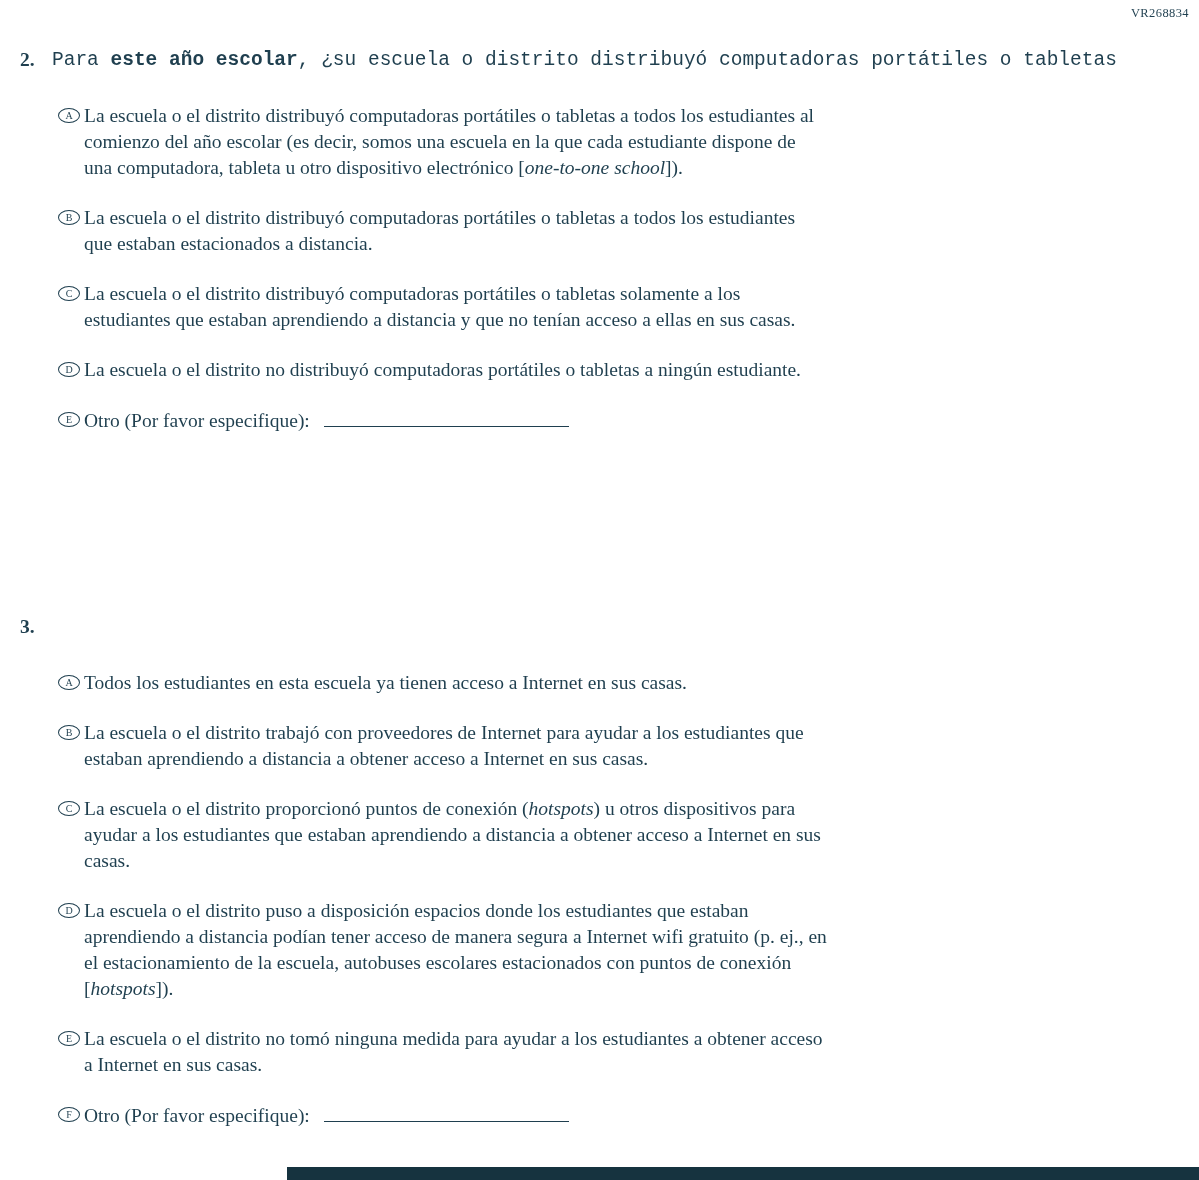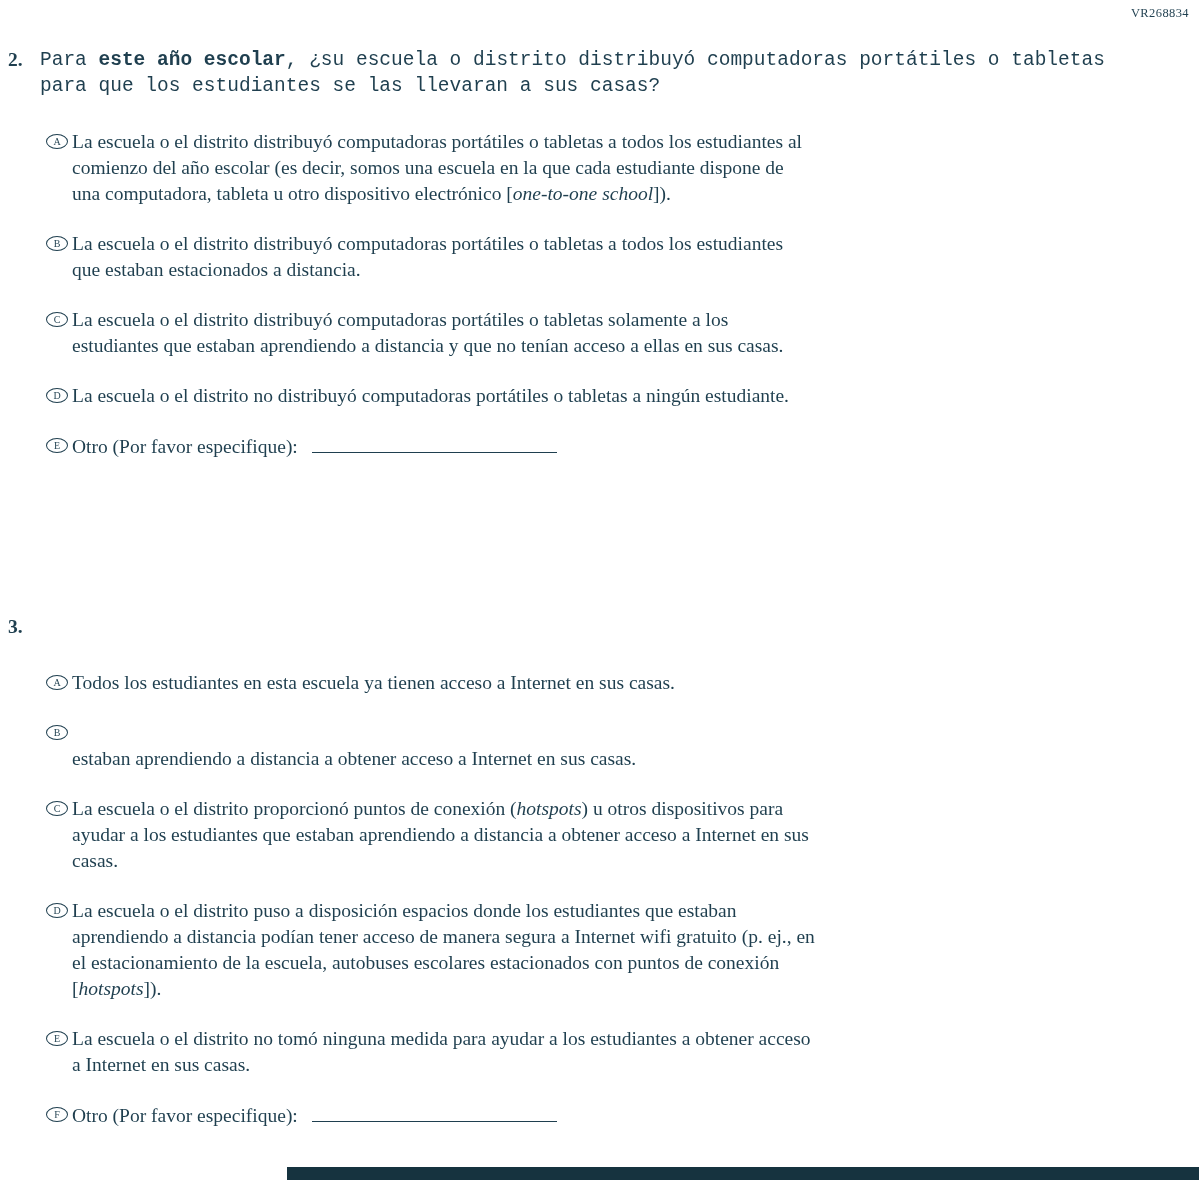--- a/index.html
+++ b/index.html
@@ -8,21 +8,21 @@
     width: 1199px; height: 1180px;
     font-family: "Liberation Serif", "DejaVu Serif", serif;
     color: #1f3f4f;
   }
   .page {
     position: relative;
     width: 1199px; height: 1180px;
     background: #ffffff;
     overflow: hidden;
   }
-  .question-section { position: absolute; left: 0; width: 100%; }
+  .question-section { position: absolute; left: 0; width: 100%; padding-left: 12px; }
   .question-section.s0 { top: 6px; }
   .question-section.s1 { top: 588px; }
   .form-code {
     text-align: right;
     padding-right: 10px;
     font-size: 12.5px;
     letter-spacing: 0.4px;
     line-height: 15px;
   }
   .prompt-row {
@@ -77,21 +77,21 @@
 </style>
 </head>
 <body>
 
 <div class="page">
   <div id="questions-root">
       <section class="question-section s0">
         <div class="form-code">VR268834</div>
         <div class="prompt-row">
           <span class="q-number">2.</span>
-          <div class="prompt-text"><span>Para </span><span class="b">este año escolar</span><span>, ¿su escuela o distrito distribuyó computadoras portátiles o tabletas</span><br><span>para que los estudiantes se las llevaran a sus casas?</span></div>
+          <div class="prompt-text"><span>Para </span><span class="b">este año escolar</span><span>, ¿su escuela o distrito distribuyó computadoras portátiles o tabletas</span><br></div>
         </div>
         <div class="options">
           <div class="option-row">
             <span class="bubble">
               <span class="bubble-letter">A</span>
             </span>
             <div class="option-text"><span>La escuela o el distrito distribuyó computadoras portátiles o tabletas a todos los estudiantes al</span><br><span>comienzo del año escolar (es decir, somos una escuela en la que cada estudiante dispone de</span><br><span>una computadora, tableta u otro dispositivo electrónico [</span><span class="i">one-to-one school</span><span>]).</span></div>
           </div>
           <div class="option-row">
             <span class="bubble">
@@ -127,21 +127,21 @@
           <div class="option-row">
             <span class="bubble">
               <span class="bubble-letter">A</span>
             </span>
             <div class="option-text"><span>Todos los estudiantes en esta escuela ya tienen acceso a Internet en sus casas.</span></div>
           </div>
           <div class="option-row">
             <span class="bubble">
               <span class="bubble-letter">B</span>
             </span>
-            <div class="option-text"><br><span>estaban aprendiendo a distancia a obtener acceso a Internet en sus casas.</span></div>
+            <div class="option-text"><span>La escuela o el distrito trabajó con proveedores de Internet para ayudar a los estudiantes que</span><br><span>estaban aprendiendo a distancia a obtener acceso a Internet en sus casas.</span></div>
           </div>
           <div class="option-row">
             <span class="bubble">
               <span class="bubble-letter">C</span>
             </span>
             <div class="option-text"><span>La escuela o el distrito proporcionó puntos de conexión (</span><span class="i">hotspots</span><span>) u otros dispositivos para</span><br><span>ayudar a los estudiantes que estaban aprendiendo a distancia a obtener acceso a Internet en sus</span><br><span>casas.</span></div>
           </div>
           <div class="option-row">
             <span class="bubble">
               <span class="bubble-letter">D</span>

